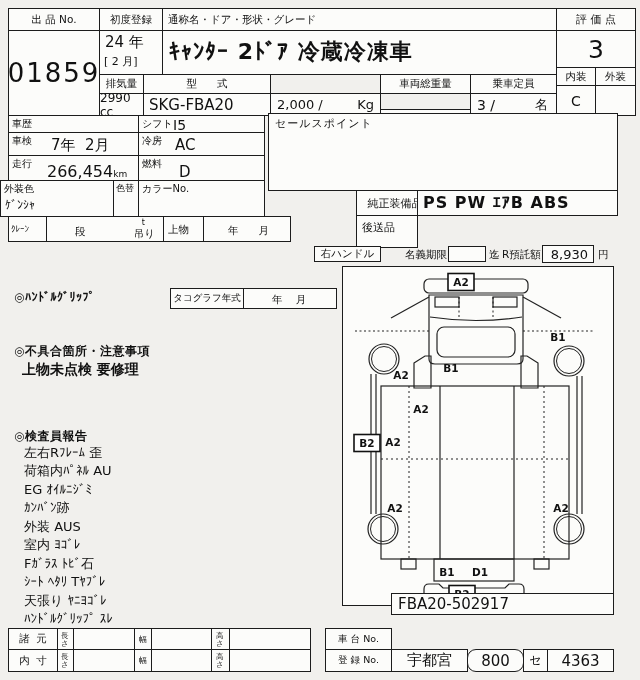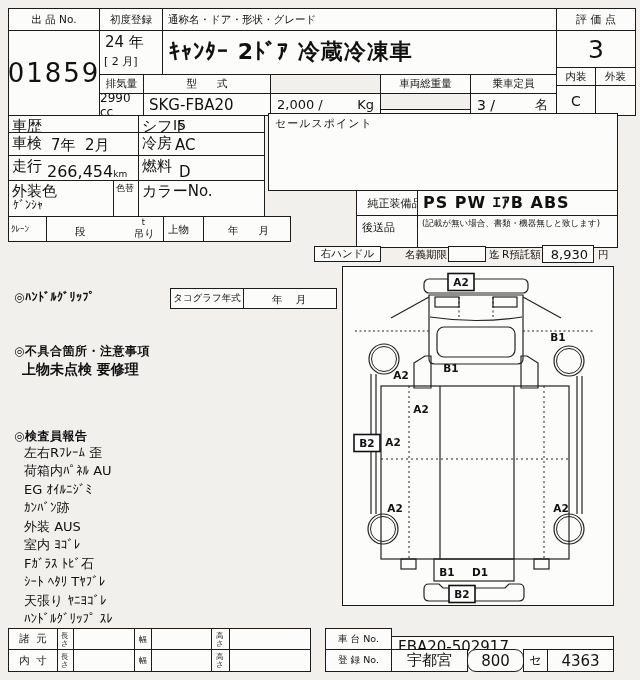--- a/index.html
+++ b/index.html
@@ -13,21 +13,21 @@
   }
   .sheet{position:absolute;inset:0;}
   .cell{
     position:absolute;box-sizing:border-box;
     border:1.3px solid #1c1c1c;background:#fcfcfa;
     overflow:hidden;
   }
   .txt{position:absolute;white-space:pre;line-height:1.15;}
   .lbl{font-size:10px;}
   .lbl-c{display:flex;align-items:center;justify-content:center;font-size:10.5px;}
-  .corner-lbl{position:absolute;top:1px;left:3px;font-size:15px;}
+  .corner-lbl{position:absolute;top:1px;left:3px;font-size:10px;}
   .val-c{display:flex;align-items:center;justify-content:center;}
   .big{font-size:26px;letter-spacing:2px;}
   .title{font-size:22px;font-weight:600;letter-spacing:1px;}
   .sp{white-space:pre;}
   svg text.marker-text{font:600 10.5px "DejaVu Sans",sans-serif;text-anchor:middle;fill:#111;}
   svg rect.marker-box{fill:#fff;stroke:#111;stroke-width:1.6;}
   .note-title{font-size:12px;font-weight:600;letter-spacing:.5px;}
   .insp-item{font-size:13px;font-weight:500;white-space:pre;}
 </style>
 </head>
@@ -126,21 +126,21 @@
 
   <div class="cell" style="left:8px;top:155px;width:131px;height:26px;">
     <div class="corner-lbl">走行</div>
     <div class="txt" style="left:38px;top:7px;font-size:16px;"><span>266,454</span><span style="font-size:9px;">km</span></div>
   </div>
   <div class="cell" style="left:138px;top:155px;width:127px;height:26px;">
     <div class="corner-lbl">燃料</div>
     <div class="txt" style="left:40px;top:8px;font-size:15px;">D</div>
   </div>
 
-  <div class="cell" style="left:8px;top:180px;width:123px;height:37px;padding-left:11px;">
+  <div class="cell" style="left:0;top:180px;width:123px;height:37px;padding-left:11px;">
     <div class="corner-lbl">外装色</div>
     <div class="txt" style="left:4px;top:18px;font-size:12px;">ｹﾞﾝｼｬ</div>
   </div>
   <div class="cell" style="left:113px;top:180px;width:26px;height:37px;">
     <div class="corner-lbl" style="font-size:9px;left:2px;">色替</div>
   </div>
   <div class="cell" style="left:138px;top:180px;width:127px;height:37px;">
     <div class="corner-lbl">カラーNo.</div>
   </div>
 
@@ -163,23 +163,20 @@
     <div class="txt" style="left:6px;top:4px;font-size:11px;letter-spacing:1px;">セールスポイント</div>
   </div>
   <div class="cell lbl-c" style="left:356px;top:190px;width:78px;height:26px;font-size:11px;">
       <span>純正装備品</span>
     </div>
   <div class="cell" style="left:417px;top:190px;width:201px;height:26px;">
     <div class="txt" style="left:5px;top:3px;font-size:16px;font-weight:600;letter-spacing:1px;">PS PW ｴｱB ABS</div>
   </div>
   <div class="cell" style="left:356px;top:215px;width:62px;height:33px;">
     <div class="txt" style="left:5px;top:6px;font-size:11px;">後送品</div>
-  </div>
-  <div class="cell" style="left:417px;top:215px;width:201px;height:33px;">
-    <div class="txt" style="left:4px;top:3px;font-size:8.5px;white-space:normal;">(記載が無い場合、書類・機器無しと致します)</div>
   </div>
 
   <div class="cell lbl-c" style="left:314px;top:246px;width:67px;height:16px;font-size:10.5px;">
       <span>右ハンドル</span>
     </div>
   <div class="txt" style="left:405px;top:248px;font-size:10.5px;">名義期限</div>
   <div class="cell" style="left:448px;top:246px;width:38px;height:16px;"></div>
   <div class="txt" style="left:489px;top:248px;font-size:10.5px;">迄</div>
   <div class="txt" style="left:502px;top:248px;font-size:10.5px;">R預託額</div>
   <div class="cell" style="left:542px;top:245px;width:52px;height:18px;">
@@ -302,21 +299,21 @@
     </div>
   <div class="cell" style="left:151px;top:649px;width:61px;height:23px;"></div>
   <div class="cell" style="left:211px;top:649px;width:19px;height:23px;">
       <div class="txt" style="left:4px;top:3px;width:9px;font-size:7.5px;line-height:8px;white-space:normal;">高さ</div>
     </div>
   <div class="cell" style="left:229px;top:649px;width:82px;height:23px;"></div>
 
   <div class="cell lbl-c" style="left:325px;top:628px;width:67px;height:22px;font-size:9.5px;">
       <span>車 台 No.</span>
     </div>
-  <div class="cell" style="left:391px;top:636px;width:223px;height:22px;">
+  <div class="cell" style="left:391px;top:593px;width:223px;height:22px;">
     <div class="txt" style="left:6px;top:2px;font-size:15px;">FBA20-502917</div>
   </div>
   <div class="cell lbl-c" style="left:325px;top:649px;width:67px;height:23px;font-size:9.5px;">
       <span>登 録 No.</span>
     </div>
   <div class="cell val-c" style="left:391px;top:649px;width:77px;height:23px;font-size:15px;">
       <span>宇都宮</span>
     </div>
   <div class="cell val-c" style="left:467px;top:649px;width:57px;height:23px;font-size:15px;border-radius:9px;">
       <span>800</span>

